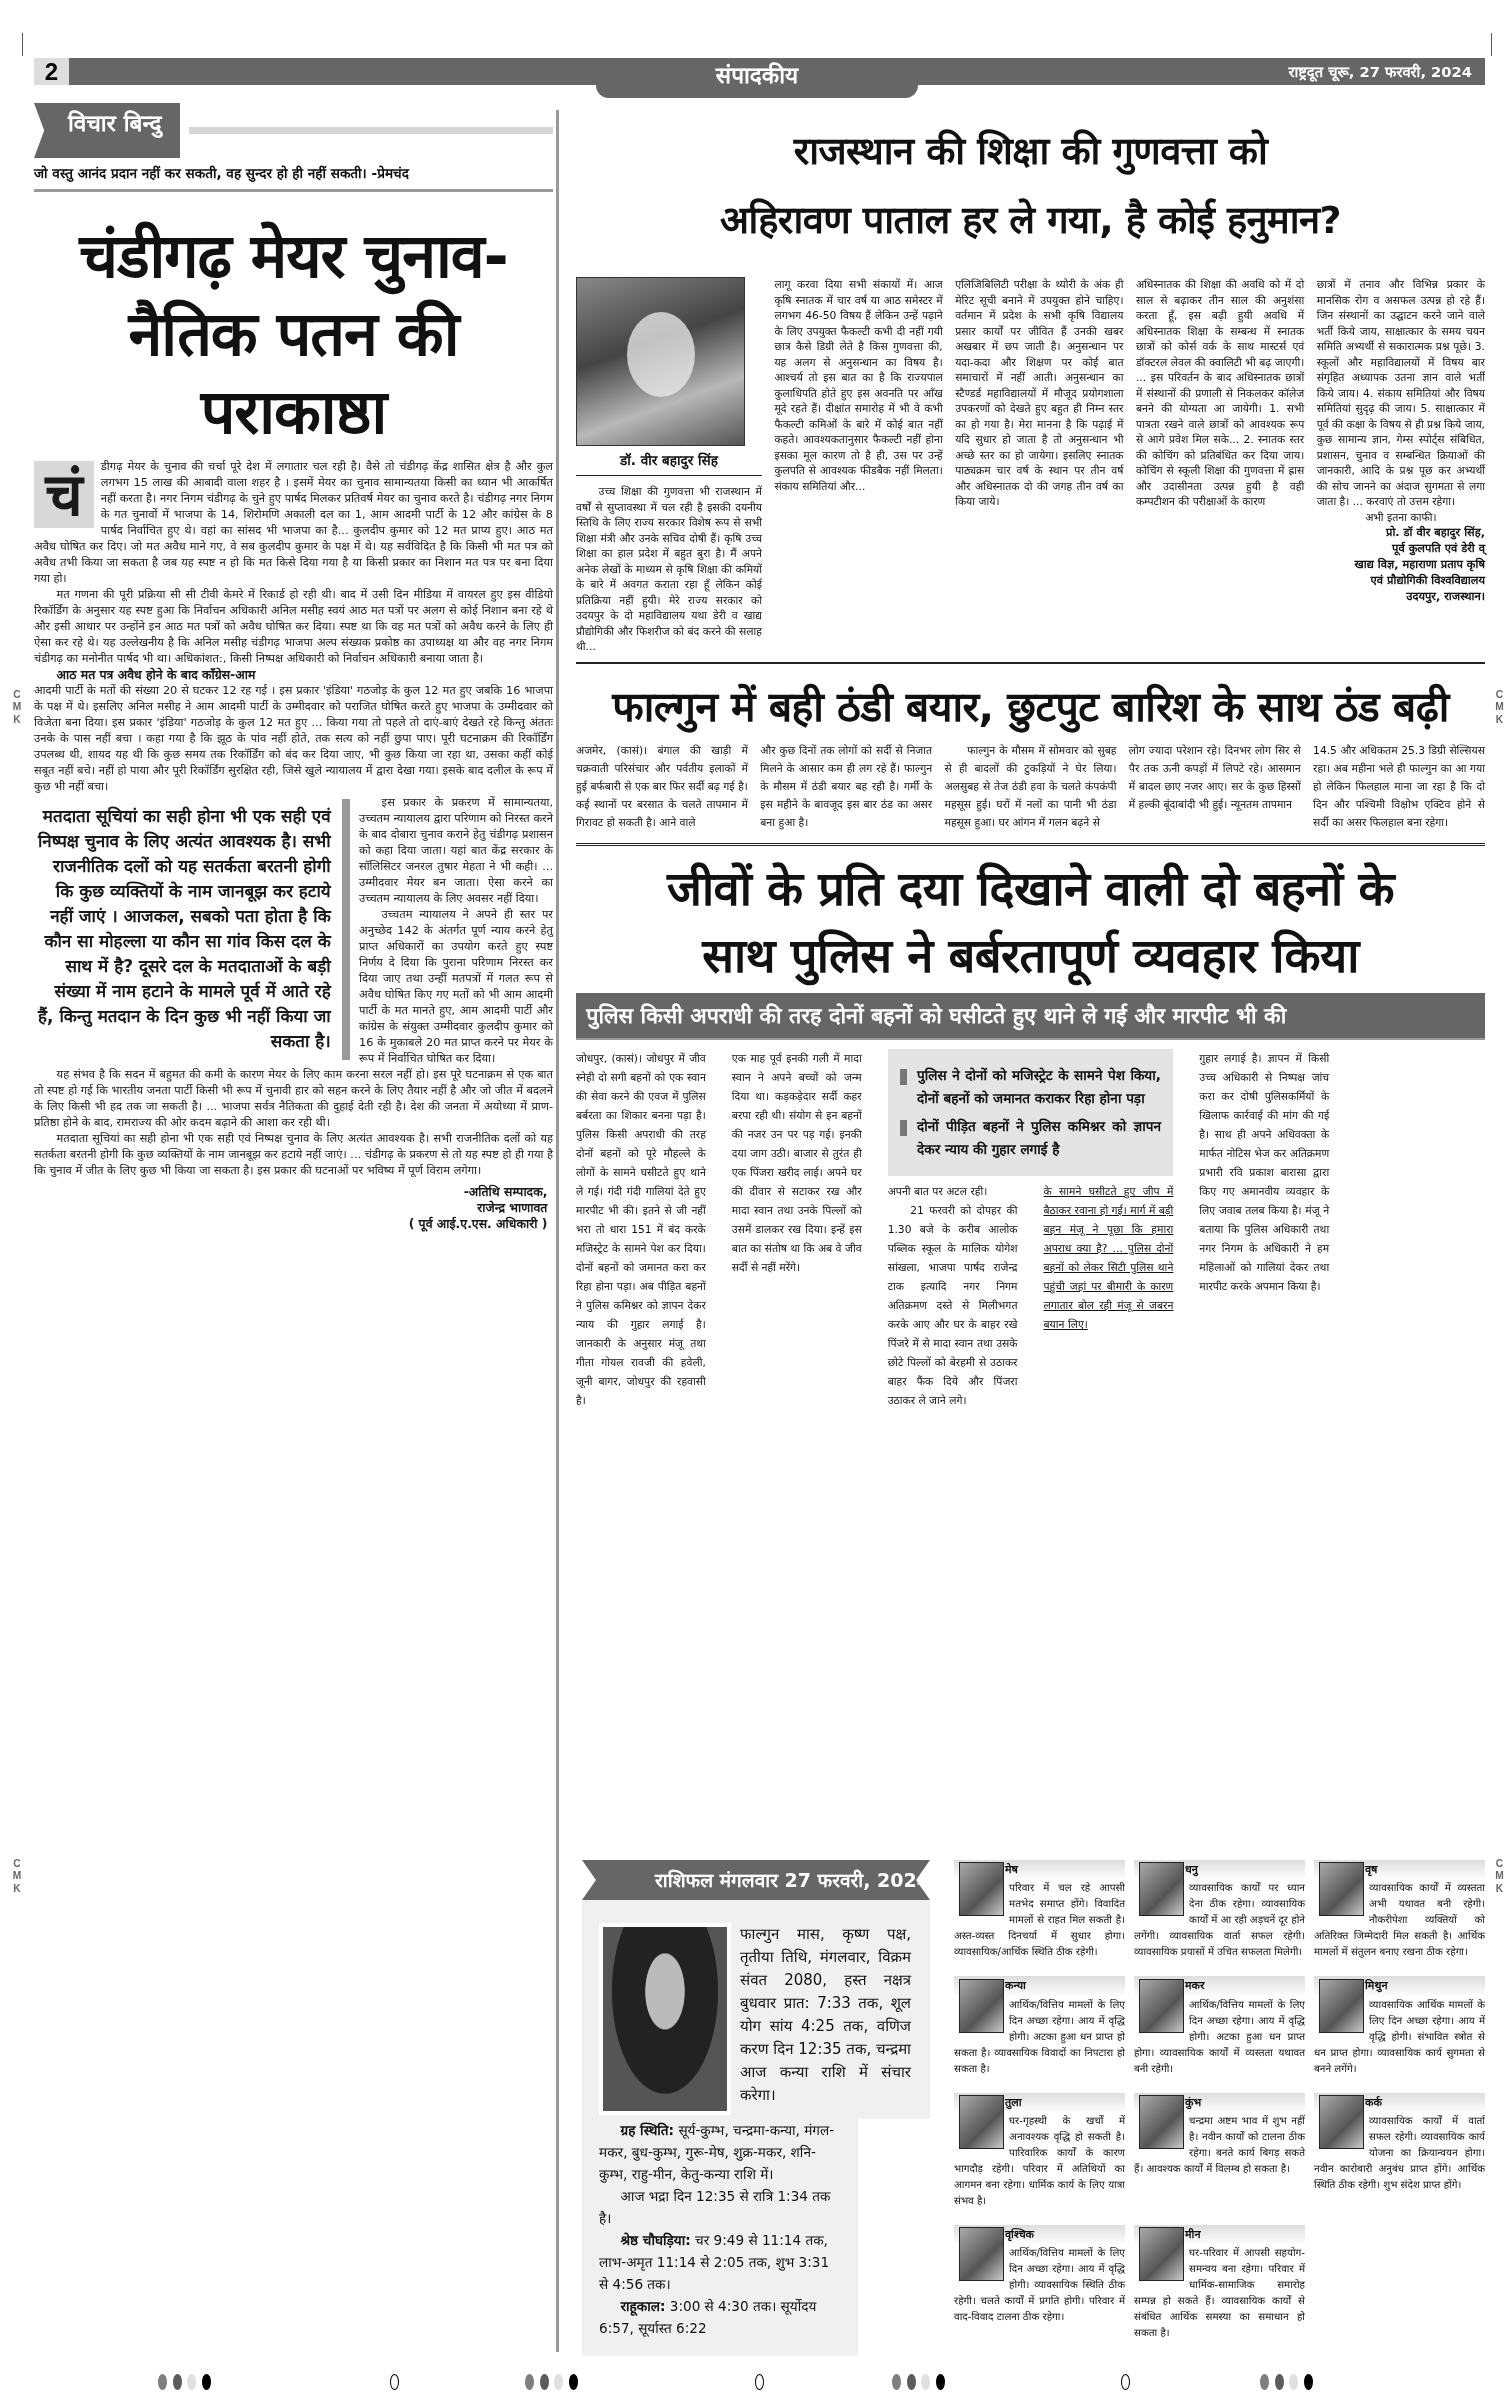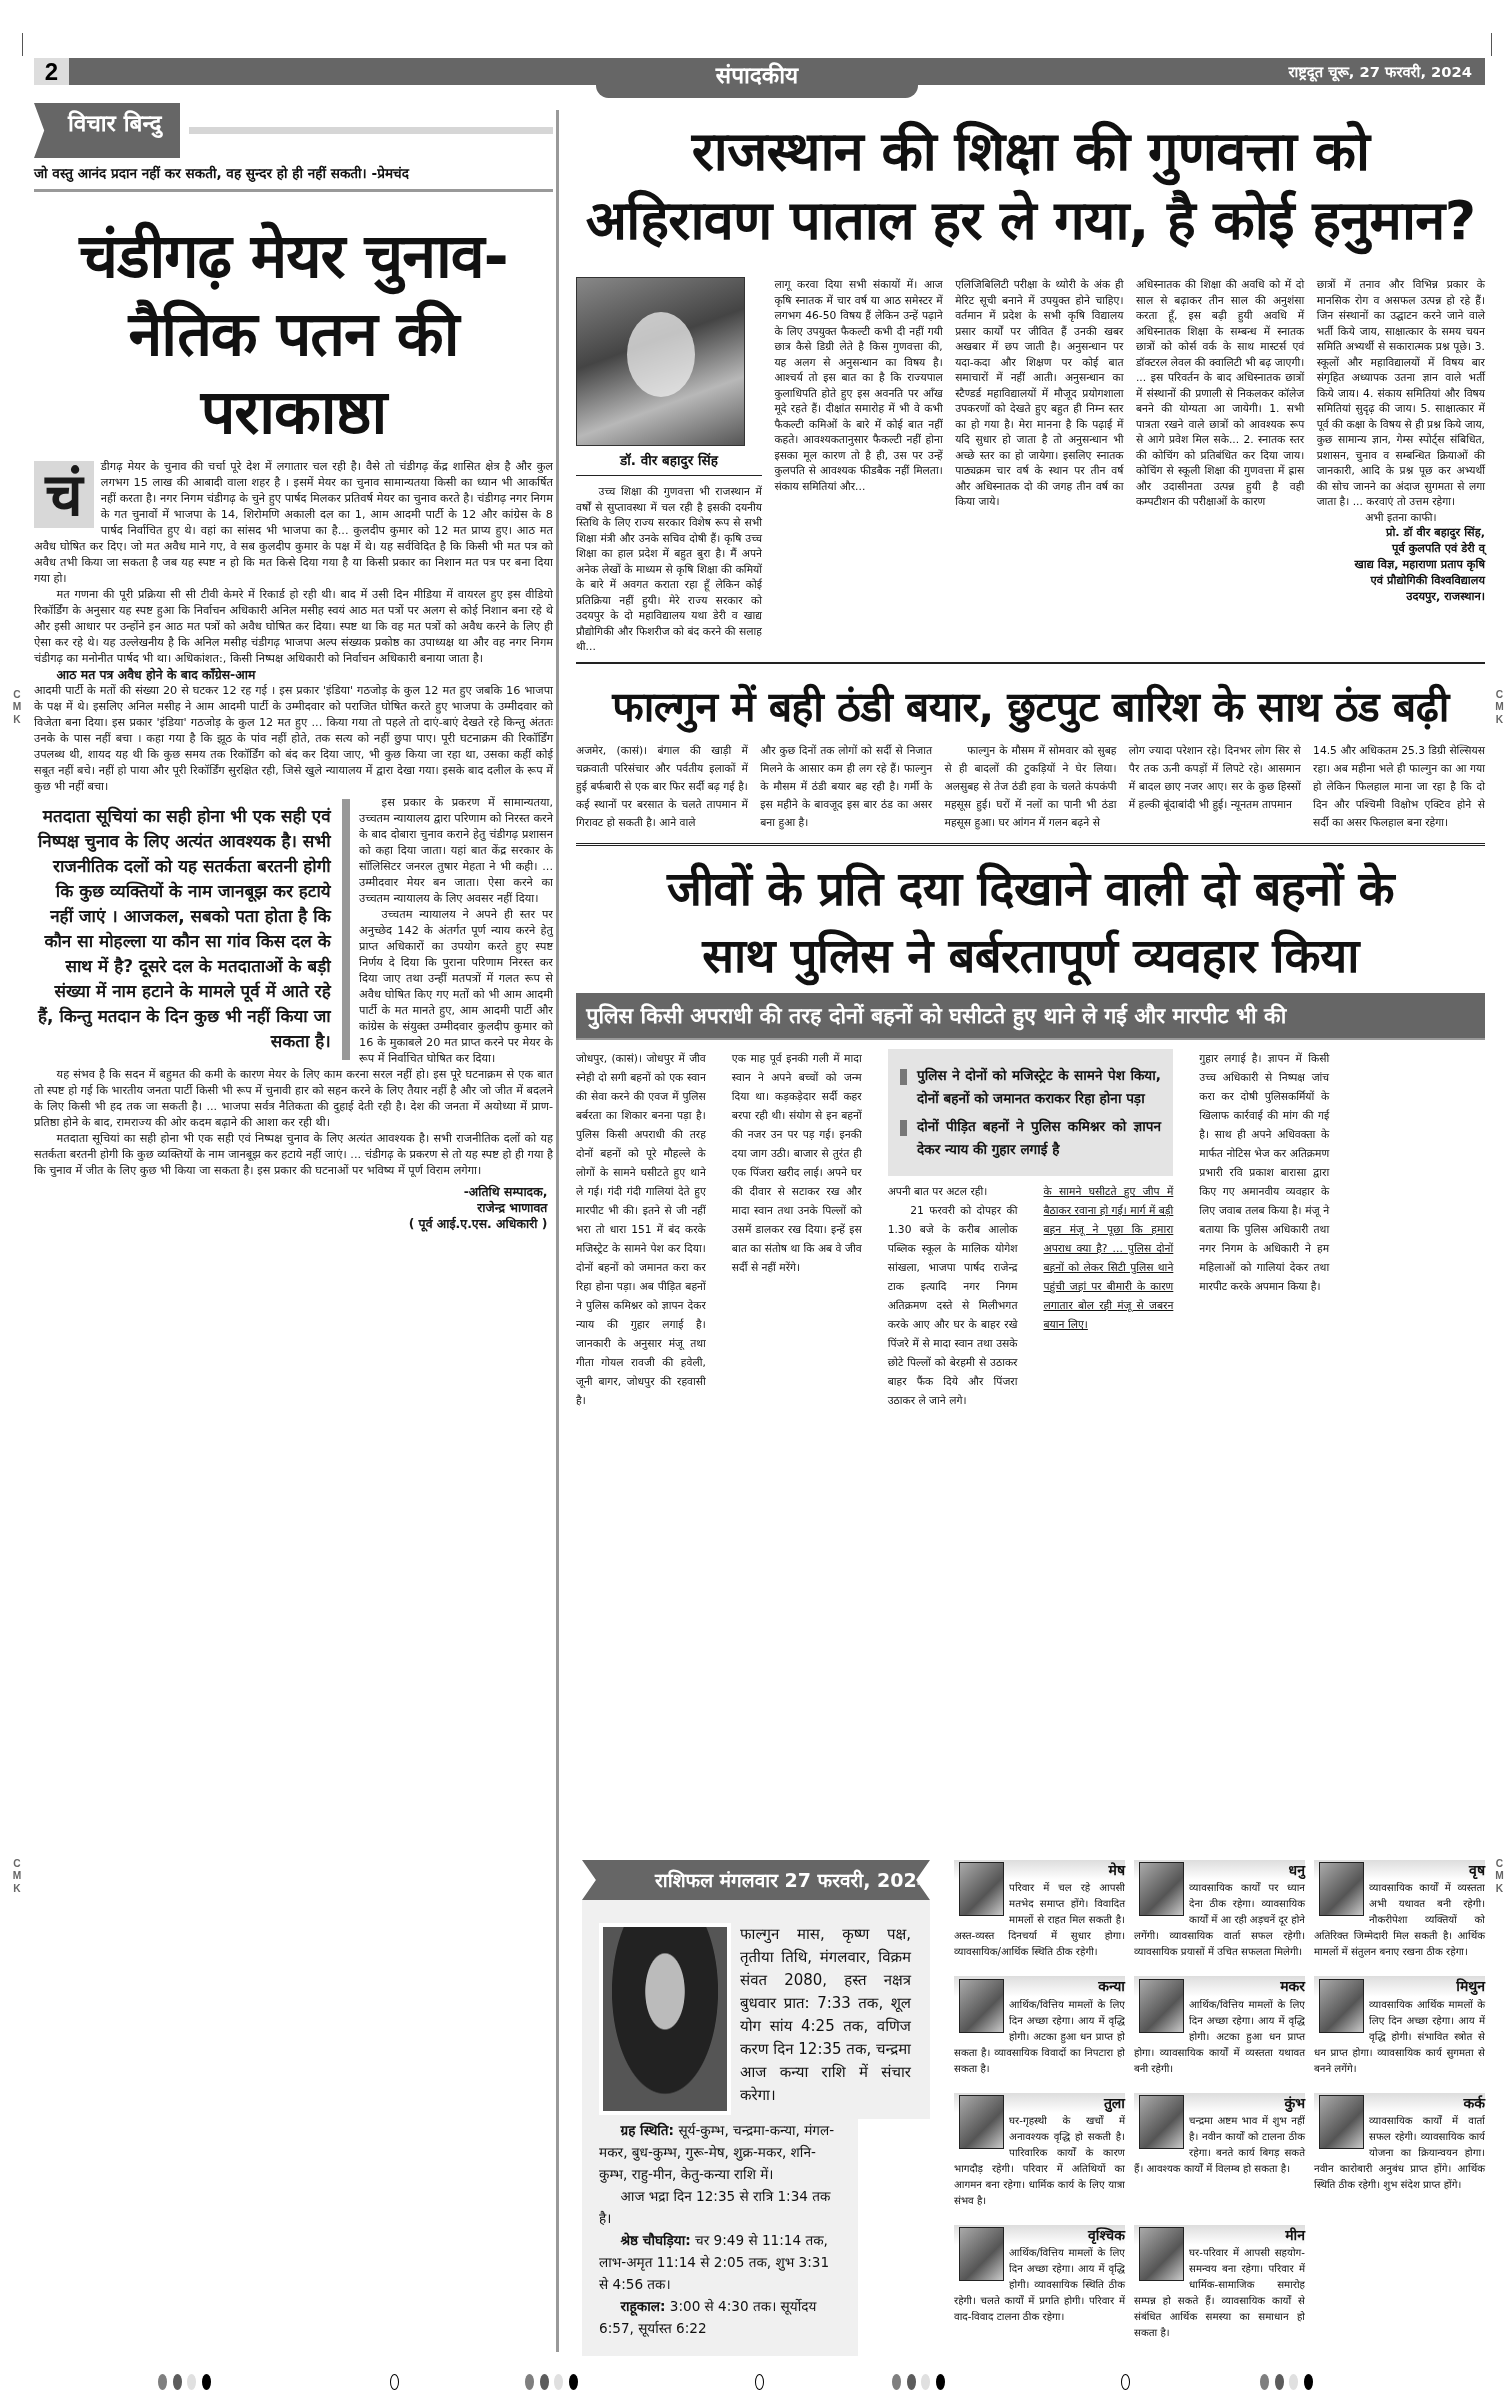--- a/index.html
+++ b/index.html
@@ -28,21 +28,21 @@
   .dropcap { float: left; width: 60px; height: 67px; background: #d8d8d8; font-size: 59px; font-weight: 700; text-align: center; line-height: 67px; margin: 2.3px 6.8px 0 0; }
   .subhead { font-weight: 700; font-size: 12.4px; padding-left: 22.6px; }
   .indent { text-indent: 22.6px; }
   .pull { float: left; width: 316px; font-size: 17px; font-weight: 700; line-height: 25px; text-align: right; padding: 5.6px 11.3px 5.6px 0; margin: 3.4px 9px 3.4px 0; border-right: 8px solid #999; }
   .signoff { text-align: right; font-weight: 700; font-size: 12.4px; line-height: 16px; margin-top: 4.5px; padding-right: 5.6px; }
 
   .vdivider { position: absolute; left: 556px; top: 110px; width: 3.4px; height: 2242px; background: #999; }
 
   
   .right { position: absolute; left: 576px; top: 110px; width: 909px; }
-  .raj-head { font-size: 54px; font-weight: 700; line-height: 69px; text-align: center; letter-spacing: -0.6px; margin-top: 6.8px; }
+  .raj-head { font-size: 38px; font-weight: 700; line-height: 69px; text-align: center; letter-spacing: -0.6px; margin-top: 6.8px; }
   .raj-body { display: grid; grid-template-columns: 186px repeat(4, 1fr); column-gap: 12.4px; margin-top: 22.6px; font-size: 10.7px; line-height: 15.5px; text-align: justify; }
   .photo { width: 169px; height: 169px; background: linear-gradient(160deg, #888 0%, #444 40%, #b8b8b8 70%, #555 100%); border: 1.1px solid #333; position: relative; }
   .photo::after { content: ""; position: absolute; left: 50px; top: 34px; width: 68px; height: 85px; border-radius: 50%; background: #eee; opacity: .75; }
   .photo-cap { text-align: center; font-weight: 700; font-size: 13.6px; margin: 6.8px 0 8px; padding-bottom: 6.8px; border-bottom: 1.1px solid #222; }
   .byline { text-align: right; font-weight: 700; font-size: 11.3px; line-height: 16px; }
   .rule { height: 2.3px; background: #222; margin-top: 6.8px; }
 
   .fal-head { font-size: 41px; font-weight: 700; line-height: 56px; text-align: center; margin-top: 14.7px; letter-spacing: -0.6px; }
   .fal-body { display: grid; grid-template-columns: repeat(5, 1fr); column-gap: 12.4px; font-size: 10.7px; line-height: 18px; text-align: justify; margin-top: 6.8px; }
   .rule2 { height: 3.4px; border-top: 1.7px solid #222; border-bottom: 0.6px solid #222; margin-top: 11.3px; }
@@ -61,21 +61,21 @@
   .rashi-box { background: #f0f0f0; padding: 22.6px 0 17px 17px; height: 219px; }
   .panchang { font-size: 15px; line-height: 23px; text-align: justify; padding-right: 19px; }
   .pandit-wrap { float: left; width: 132px; margin-right: 9px; text-align: center; }
   .pandit-photo { width: 132px; height: 248px; border: 4.5px solid #fff; background: radial-gradient(ellipse at 50% 35%, #bbb 0 22%, #222 23% 60%, #555 61%); }
   .pandit-name { font-size: 11.3px; font-weight: 700; margin-top: 9px; padding-bottom: 11.3px; border-bottom: 1.1px solid #222; width: 102px; margin-left: 15.2px; }
   .rashi-extra { background: #f0f0f0; padding: 0 17px 17px; font-size: 13.6px; line-height: 22px; width: 276px; position: absolute; left: 582px; top: 2119px; }
   .rashi-extra p { text-indent: 21.5px; }
 
   .zgrid { position: absolute; left: 954px; top: 1860px; width: 531px; display: grid; grid-template-columns: repeat(3, 1fr); column-gap: 9px; row-gap: 16px; }
   .zcell { font-size: 10.2px; line-height: 16px; text-align: justify; }
-  .zhead { background: linear-gradient(#ddd, #fff); height: 20.3px; text-align: right; font-weight: 700; font-size: 14px; line-height: 20.3px; padding-left: 51px; }
+  .zhead { background: linear-gradient(#ddd, #fff); height: 20.3px; text-align: left; font-weight: 700; font-size: 11px; line-height: 20.3px; padding-left: 51px; }
   .zimg { float: left; width: 45px; height: 54px; margin: -18px 5.6px 2.3px 4.5px; border: 1.7px solid #222; background: linear-gradient(135deg, #aaa, #555 60%, #ccc); }
 
   
   .reg { position: absolute; top: 2374px; display: flex; gap: 5.6px; align-items: center; }
   .dot { width: 9px; height: 16px; border-radius: 50%; }
   .target { width: 9px; height: 16px; border: 1.1px solid #000; border-radius: 50%; position: absolute; top: 2374px; }
   .cmyk { position: absolute; font-family: "Liberation Sans", sans-serif; font-weight: 700; font-size: 10.2px; color: #666; line-height: 12.4px; width: 9px; text-align: center; }
 </style>
 </head>
 <body>

